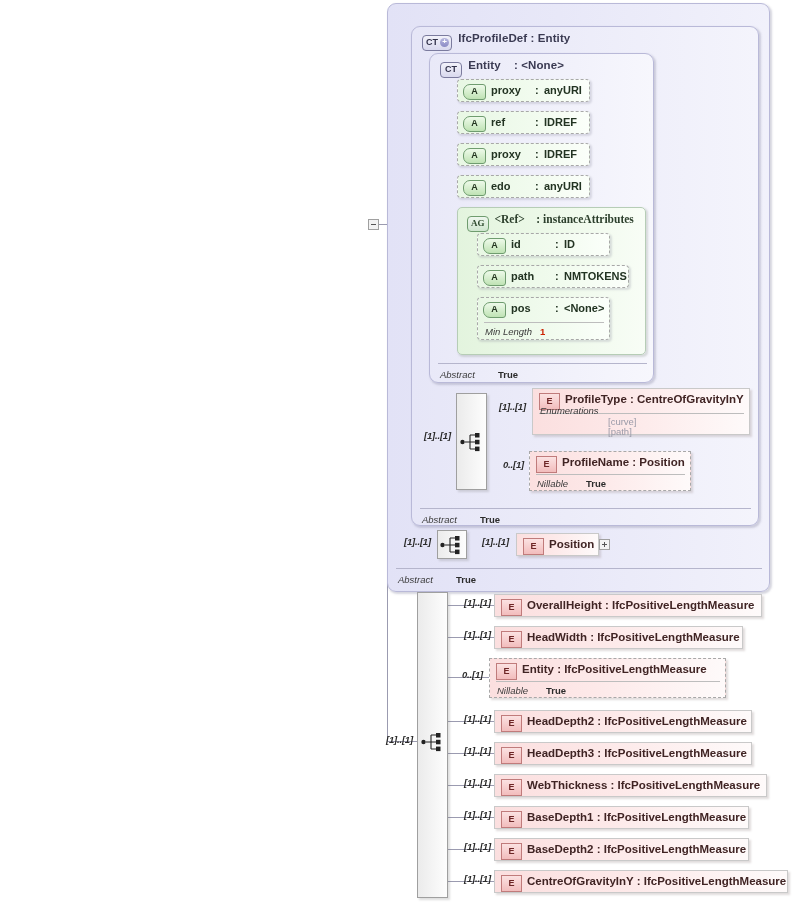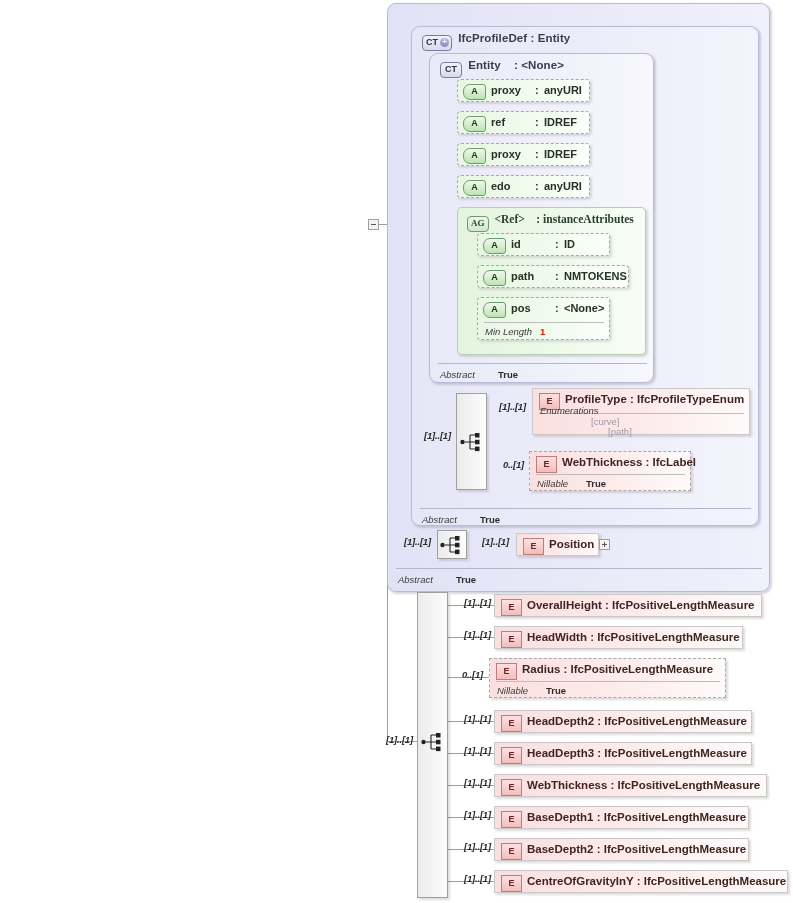--- a/index.html
+++ b/index.html
@@ -286,31 +286,31 @@
       <rect x="15" y="1" width="4.5" height="4.5" fill="#222"></rect>
       <rect x="15" y="7.8" width="4.5" height="4.5" fill="#222"></rect>
       <rect x="15" y="14.6" width="4.5" height="4.5" fill="#222"></rect>
     </svg>
   </div>
   <div class="card" style="left:424px;top:430px;">[1]..[1]</div>
 
   <div class="card" style="left:499px;top:401px;">[1]..[1]</div>
   <div class="elbox" style="left:532px;top:388px;width:218px;height:47px;">
     <div class="e-badge">E</div>
-    <div class="e-label">ProfileType : IfcProfileTypeEnum</div>
+    <div class="e-label">ProfileType : CentreOfGravityInY</div>
     <div class="facet-rule" style="left:6px;top:24px;width:205px;"></div>
     <div class="facet-k" style="left:7px;top:16px;">Enumerations</div>
-    <div class="facet-v enum" style="left:58px;top:27px;">[curve]</div>
+    <div class="facet-v enum" style="left:75px;top:27px;">[curve]</div>
     <div class="facet-v enum" style="left:75px;top:37px;">[path]</div>
   </div>
 
   <div class="card" style="left:503px;top:459px;">0..[1]</div>
   <div class="elbox dashed" style="left:529px;top:451px;width:162px;height:40px;">
     <div class="e-badge">E</div>
-    <div class="e-label">WebThickness : IfcLabel</div>
+    <div class="e-label">ProfileName : Position</div>
     <div class="facet-rule" style="left:6px;top:22px;width:149px;"></div>
     <div class="facet-k" style="left:7px;top:26px;">Nillable</div>
     <div class="facet-v" style="left:56px;top:26px;">True</div>
   </div>
 
   <div class="comp" style="left:437px;top:530px;width:30px;height:29px;">
     <svg width="24" height="20" viewBox="0 0 24 20" style="top:4px;">
       <circle cx="2.5" cy="10" r="2.2" fill="#222"></circle>
       <path d="M4.7 10 H10 M10 10 V3 M10 10 V17 M10 3 H15 M10 10 H15 M10 17 H15" stroke="#222" stroke-width="1.1" fill="none"></path>
       <rect x="15" y="1" width="4.5" height="4.5" fill="#222"></rect>
@@ -346,21 +346,21 @@
 
   <div class="card" style="left:464px;top:629px;">[1]..[1]</div>
   <div class="elbox" style="left:494px;top:626px;width:249px;height:23px;">
     <div class="e-badge">E</div>
     <div class="e-label">HeadWidth : IfcPositiveLengthMeasure</div>
   </div>
 
   <div class="card" style="left:462px;top:669px;">0..[1]</div>
   <div class="elbox dashed" style="left:489px;top:658px;width:237px;height:40px;">
     <div class="e-badge">E</div>
-    <div class="e-label">Radius   : IfcPositiveLengthMeasure</div>
+    <div class="e-label">Entity   : IfcPositiveLengthMeasure</div>
     <div class="facet-rule" style="left:6px;top:22px;width:224px;"></div>
     <div class="facet-k" style="left:7px;top:26px;">Nillable</div>
     <div class="facet-v" style="left:56px;top:26px;">True</div>
   </div>
 
   <div class="card" style="left:464px;top:713px;">[1]..[1]</div>
   <div class="elbox" style="left:494px;top:710px;width:258px;height:23px;">
     <div class="e-badge">E</div>
     <div class="e-label">HeadDepth2 : IfcPositiveLengthMeasure</div>
   </div>

